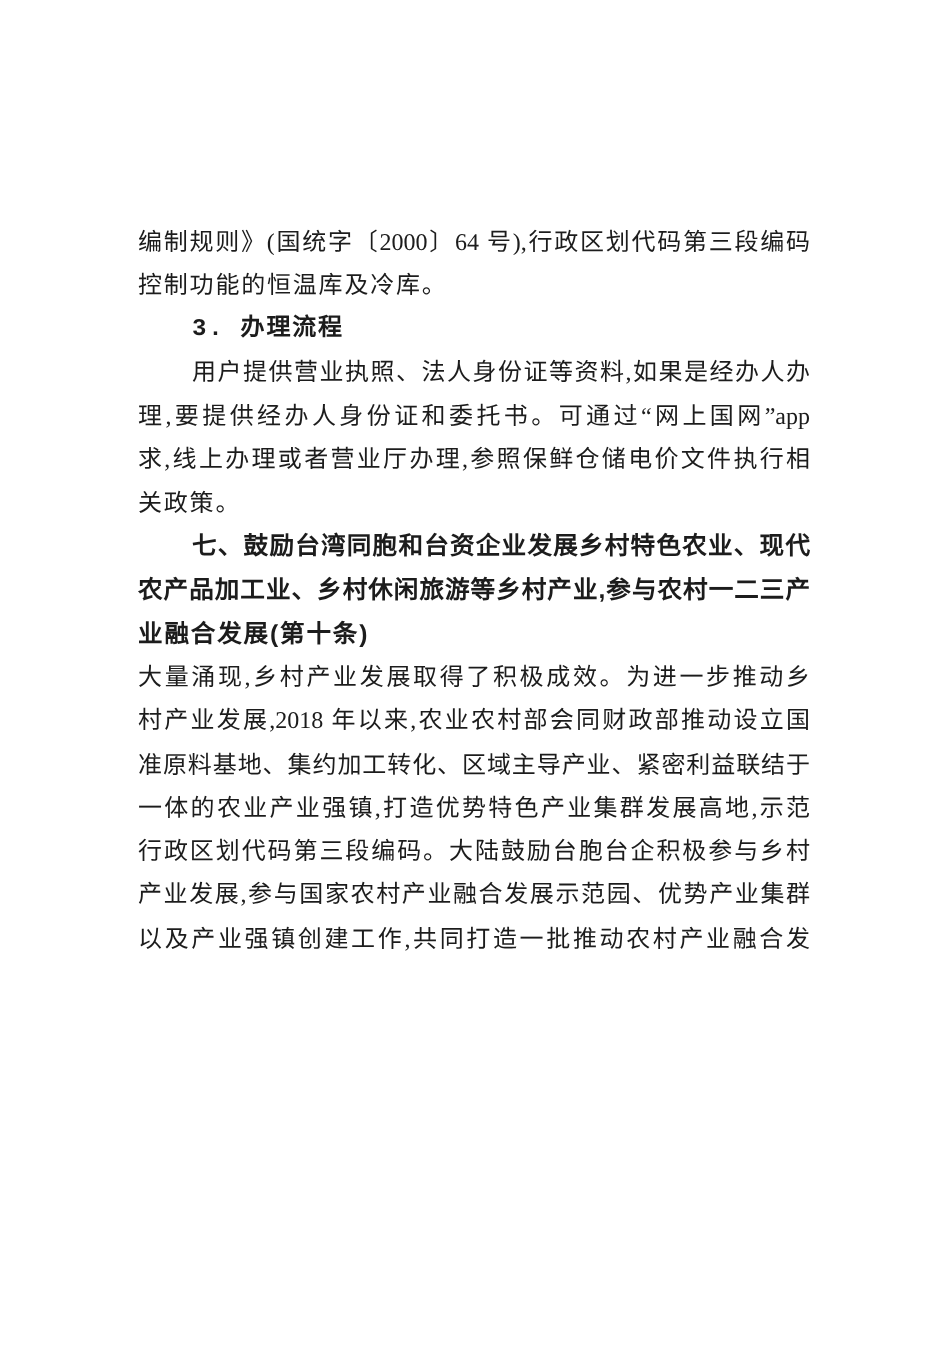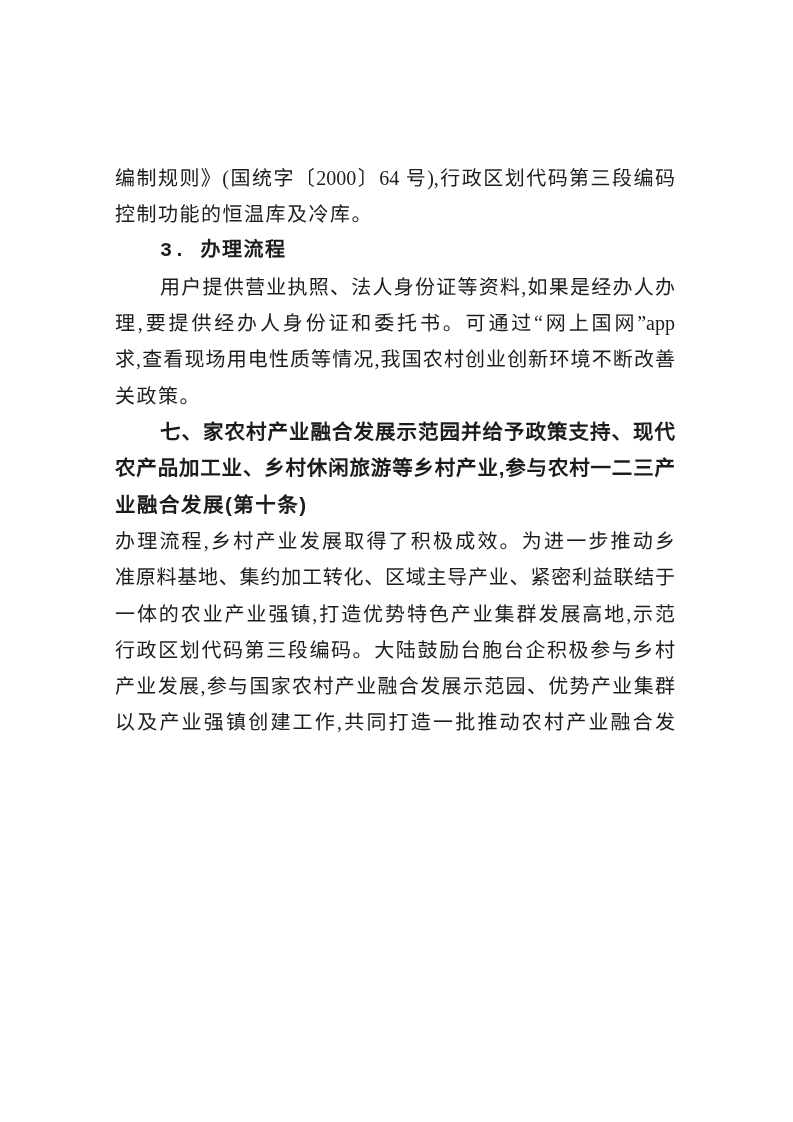--- a/index.html
+++ b/index.html
@@ -8,20 +8,21 @@
     background: #ffffff;
   }
   .page {
     position: relative;
     width: 793px;
     height: 906px;
     background: #ffffff;
     overflow: hidden;
     font-family: "Liberation Serif", "DejaVu Serif", serif;
     color: #1c1c1c;
+    margin-top: 24px;
   }
   .body-block {
     position: absolute;
     left: 115px;
     top: 160px;
     width: 560px;
   }
   .ln {
     font-size: 20px;
     line-height: 36.3px;
@@ -65,28 +66,29 @@
 
   <div class="body-block">
 
     <div class="ln">编制规则》(国统字〔2000〕64 号),行政区划代码第三段编码</div>
     <div class="ln end">控制功能的恒温库及冷库。</div>
 
     <div class="ln end indent h-sub">3. 办理流程</div>
 
     <div class="ln indent">用户提供营业执照、法人身份证等资料,如果是经办人办</div>
     <div class="ln">理,要提供经办人身份证和委托书。可通过“网上国网”app</div>
-    <div class="ln">求,查看现场用电性质等情况,我国农村创业创新环境不断改善</div>
+    <div class="ln">求,线上办理或者营业厅办理,参照保鲜仓储电价文件执行相</div>
     <div class="ln end">关政策。</div>
 
-    <div class="ln indent h-main">七、家农村产业融合发展示范园并给予政策支持、现代</div>
+    <div class="ln indent h-main">七、鼓励台湾同胞和台资企业发展乡村特色农业、现代</div>
     <div class="ln h-main">农产品加工业、乡村休闲旅游等乡村产业,参与农村一二三产</div>
     <div class="ln end h-main">业融合发展(第十条)</div>
 
-    <div class="ln">办理流程,乡村产业发展取得了积极成效。为进一步推动乡</div>
+    <div class="ln">大量涌现,乡村产业发展取得了积极成效。为进一步推动乡</div>
+    <div class="ln">村产业发展,2018 年以来,农业农村部会同财政部推动设立国</div>
     <div class="ln">准原料基地、集约加工转化、区域主导产业、紧密利益联结于</div>
     <div class="ln">一体的农业产业强镇,打造优势特色产业集群发展高地,示范</div>
     <div class="ln">行政区划代码第三段编码。大陆鼓励台胞台企积极参与乡村</div>
     <div class="ln">产业发展,参与国家农村产业融合发展示范园、优势产业集群</div>
     <div class="ln">以及产业强镇创建工作,共同打造一批推动农村产业融合发</div>
 
   </div>
 
   <div class="page-number">— 26 —</div>
 

